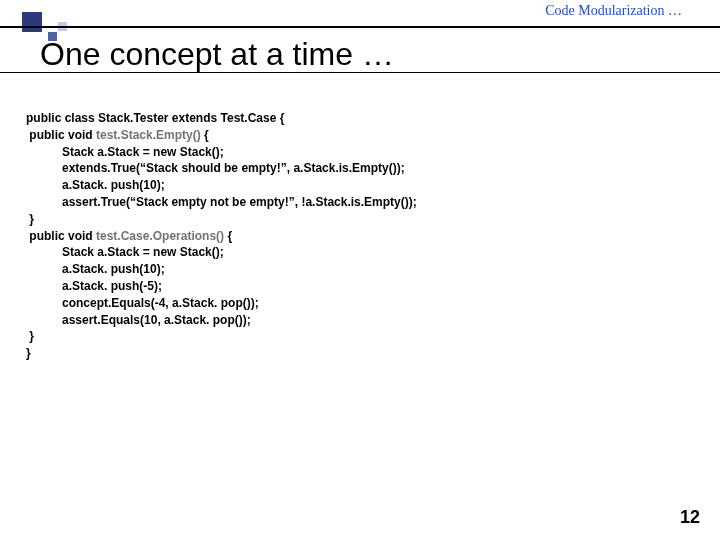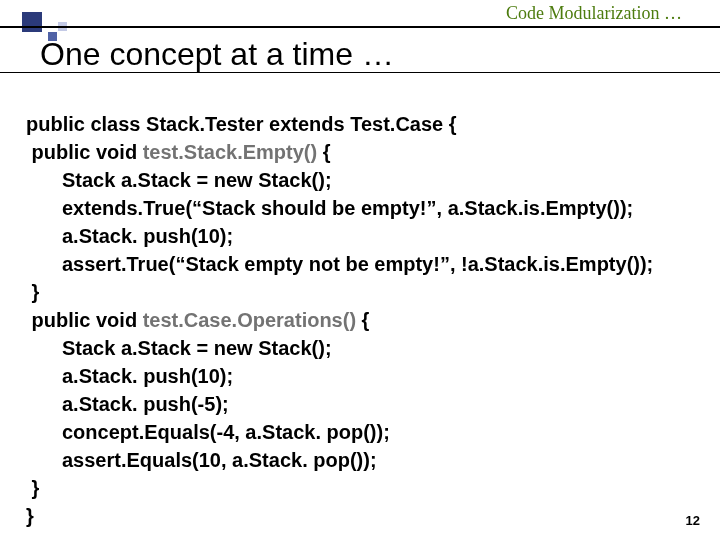--- a/index.html
+++ b/index.html
@@ -3,28 +3,28 @@
 <meta charset="utf-8">
 <style>
   * { margin: 0; padding: 0; box-sizing: border-box; }
   html, body { width: 720px; height: 540px; background: #fff; font-family: Arial, Helvetica, sans-serif; }
   .slide { width: 720px; height: 540px; position: relative; background: #fff; }
   .top-rule { position: absolute; left: 0; right: 0; top: 26px; height: 2px; background: #000; }
   .square-big { position: absolute; width: 20px; height: 20px; top: 12px; left: 22px; background: #2b3a7a; }
   .square-small-dark { position: absolute; width: 9px; height: 9px; top: 32px; left: 48px; background: #5062a6; }
   .square-small-light { position: absolute; width: 9px; height: 9px; top: 22px; left: 58px; background: #c4cae6; }
   .sub-rule { position: absolute; left: 0; right: 0; top: 72px; height: 1px; background: #000; }
-  .eyebrow { position: absolute; top: 3px; right: 38px; font-family: "Times New Roman", Times, serif; font-size: 18px; color: #4d7c0f; }
+  .eyebrow { position: absolute; top: 3px; right: 38px; font-family: "Times New Roman", Times, serif; font-size: 14px; color: #1d4ed8; }
   .title { position: absolute; top: 36px; left: 40px; font-size: 32px; color: #000; }
-  .code-area { position: absolute; top: 110px; left: 26px; right: 20px; font-size: 20px; line-height: 1.4; color: #000; }
+  .code-area { position: absolute; top: 110px; left: 26px; right: 20px; font-size: 12px; line-height: 1.4; color: #000; }
   .line { white-space: pre; }
   .b { font-weight: bold; }
   .method { font-weight: bold; color: #737373; }
   .ind2 { padding-left: 36px; }
-  .page-num { position: absolute; bottom: 12px; right: 20px; font-size: 13px; font-weight: bold; }
+  .page-num { position: absolute; bottom: 12px; right: 20px; font-size: 18px; font-weight: bold; }
 </style>
 </head>
 <body>
 
 <div class="slide">
   <div class="square-big"></div>
   <div class="square-small-light"></div>
   <div class="top-rule"></div>
   <div class="square-small-dark"></div>
   <div class="eyebrow">Code Modularization …</div>

